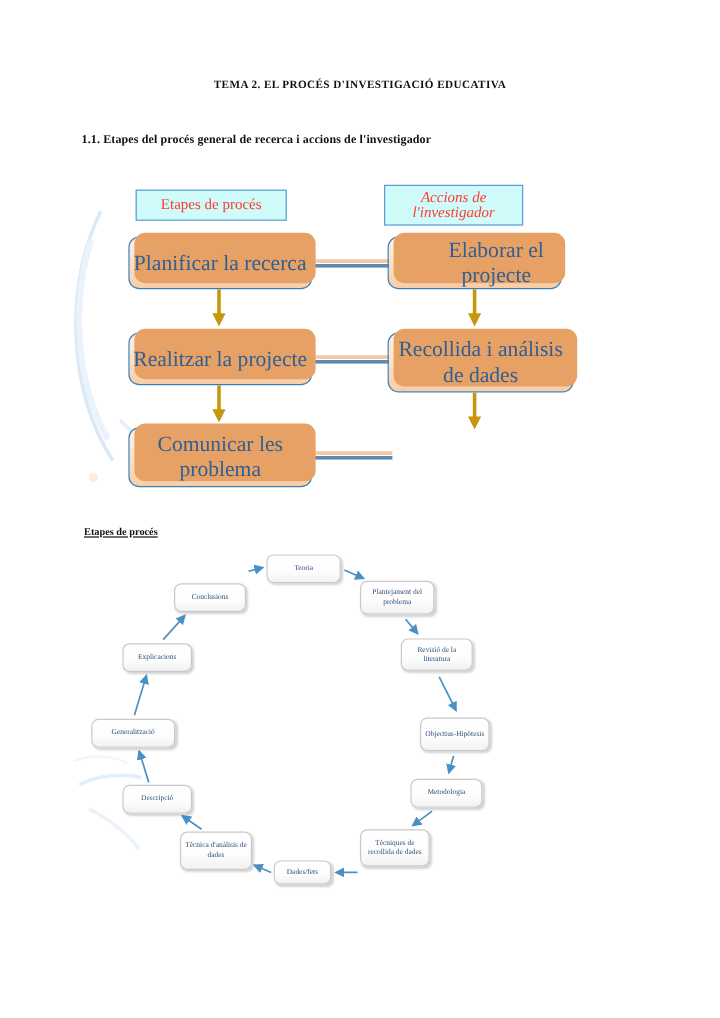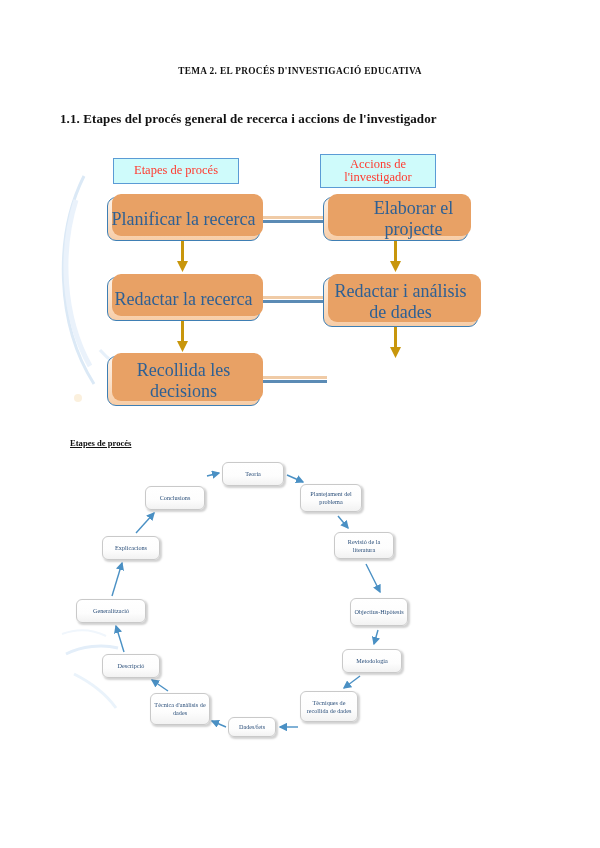--- a/index.html
+++ b/index.html
@@ -32,24 +32,24 @@
     text-align: center;
     font-family: "Liberation Serif", serif;
     font-weight: bold;
     font-size: 9.3px;
     letter-spacing: 0.35px;
     color: #111;
   }
   .section-heading {
     position: absolute;
     top: 111px;
-    left: 60px;
+    left: 68px;
     font-family: "Liberation Serif", serif;
     font-weight: bold;
-    font-size: 13px;
+    font-size: 10px;
     letter-spacing: 0.1px;
     color: #111;
   }
   .subheading {
     position: absolute;
     top: 438px;
     left: 70px;
     font-family: "Liberation Serif", serif;
     font-weight: bold;
     font-size: 8.6px;
@@ -89,20 +89,21 @@
     left: 53px;
     top: 18px;
     width: 126px;
     height: 26px;
   }
   #hdr-accions {
     left: 260px;
     top: 14px;
     width: 116px;
     height: 34px;
+    font-style: italic;
   }
 
   .flow-box {
     position: absolute;
     box-sizing: border-box;
     border: 1.4px solid #3f7fb4;
     border-radius: 9px;
     background: linear-gradient(180deg, #fdf1e6 0%, #fbe2cc 48%, #f7cda7 100%);
     color: #2e6094;
     font-family: "Liberation Serif", serif;
@@ -217,24 +218,24 @@
       <path d="M 40 210 C 56 228, 78 240, 104 246" fill="none" stroke="#e6f0fa" stroke-width="3"></path>
       <circle cx="18" cy="258" r="4" fill="#fbf0dd"></circle>
     </svg>
 
     <div class="hdr-box" id="hdr-etapes">Etapes de procés</div>
     <div class="hdr-box" id="hdr-accions">Accions de l'investigador</div>
 
     <div class="flow-box" id="fb-planificar">Planificar la recerca</div>
     <div class="flow-box" id="fb-elaborar">Elaborar el projecte</div>
 
-    <div class="flow-box" id="fb-realitzar">Redactar la recerca</div>
-    <div class="flow-box" id="fb-recollida">Redactar i análisis de dades</div>
-
-    <div class="flow-box" id="fb-comunicar">Recollida les decisions</div>
+    <div class="flow-box" id="fb-realitzar">Realitzar la projecte</div>
+    <div class="flow-box" id="fb-recollida">Recollida i análisis de dades</div>
+
+    <div class="flow-box" id="fb-comunicar">Comunicar les problema</div>
 
     <div class="h-connector" id="conn-1"></div>
     <div class="h-connector" id="conn-2"></div>
     <div class="h-connector" id="conn-3"></div>
 
     <svg class="v-arrow" id="arr-l1" viewBox="0 0 13 33">
       <path d="M5 0 h3 v20 h4 L6.5 31 L1 20 h4 z" fill="#c8960c"></path>
     </svg>
     <svg class="v-arrow" id="arr-r1" viewBox="0 0 13 33">
       <path d="M5 0 h3 v20 h4 L6.5 31 L1 20 h4 z" fill="#c8960c"></path>

